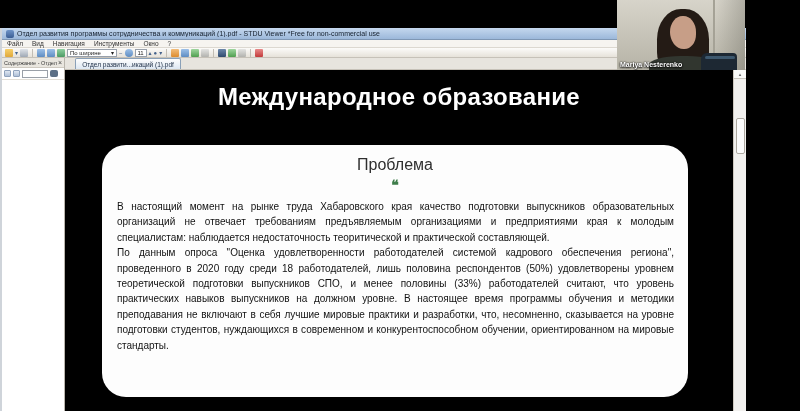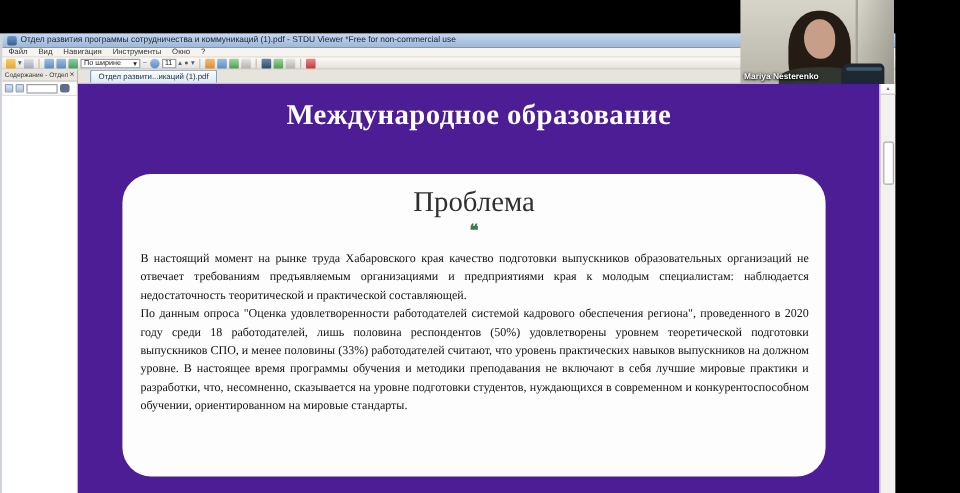--- a/index.html
+++ b/index.html
@@ -52,28 +52,28 @@
   
   .viewcol { flex:1; display:flex; flex-direction:column; }
   .tabbar { height:12px; background:#e7e4de; border-bottom:1px solid #c6c1b8;
             display:flex; align-items:flex-end; padding-left:10px; }
   .tab { width:106px; height:11px; background:linear-gradient(#fefefe,#dde7f2);
          border:1px solid #8aa0b8; border-bottom:none; border-radius:2px 2px 0 0;
          font-size:6.5px; color:#1c2c44; display:flex; align-items:center;
          justify-content:center; white-space:nowrap; overflow:hidden; }
 
   .viewer { flex:1; display:flex; }
-  .slide { flex:1; position:relative; background:#4c1d95; overflow:hidden;font-family:Liberation Serif, serif; }
+  .slide { flex:1; position:relative; background:#000000; overflow:hidden; }
 
   .slide-title { margin-top:13px; text-align:center; color:#fff; font-weight:bold;
                  font-size:24px; letter-spacing:.3px; }
 
   .card { position:absolute; left:37px; top:75px; width:586px; height:252px;
           background:#fdfdfd; border-radius:24px; overflow:hidden; }
-  .card-heading { margin-top:11px; text-align:center; font-size:24px; color:#2f2f2f; }
+  .card-heading { margin-top:11px; text-align:center; font-size:16px; color:#2f2f2f; }
   .quote { margin-top:5px; text-align:center; font-size:14px; font-weight:bold;
            color:#3e7d4a; line-height:12px; }
   .card-text { margin:8px 14px 0 15px; }
   .card-text p { font-size:10px; line-height:15.4px; color:#121212;
                  text-align:justify; }
 
   
   .scrollbar { width:13px; background:#f2f1ef; border-left:1px solid #cfcac1;
                position:relative; }
   .scroll-btn { height:9px; background:#fbfbfa; border-bottom:1px solid #c9c5bd;

